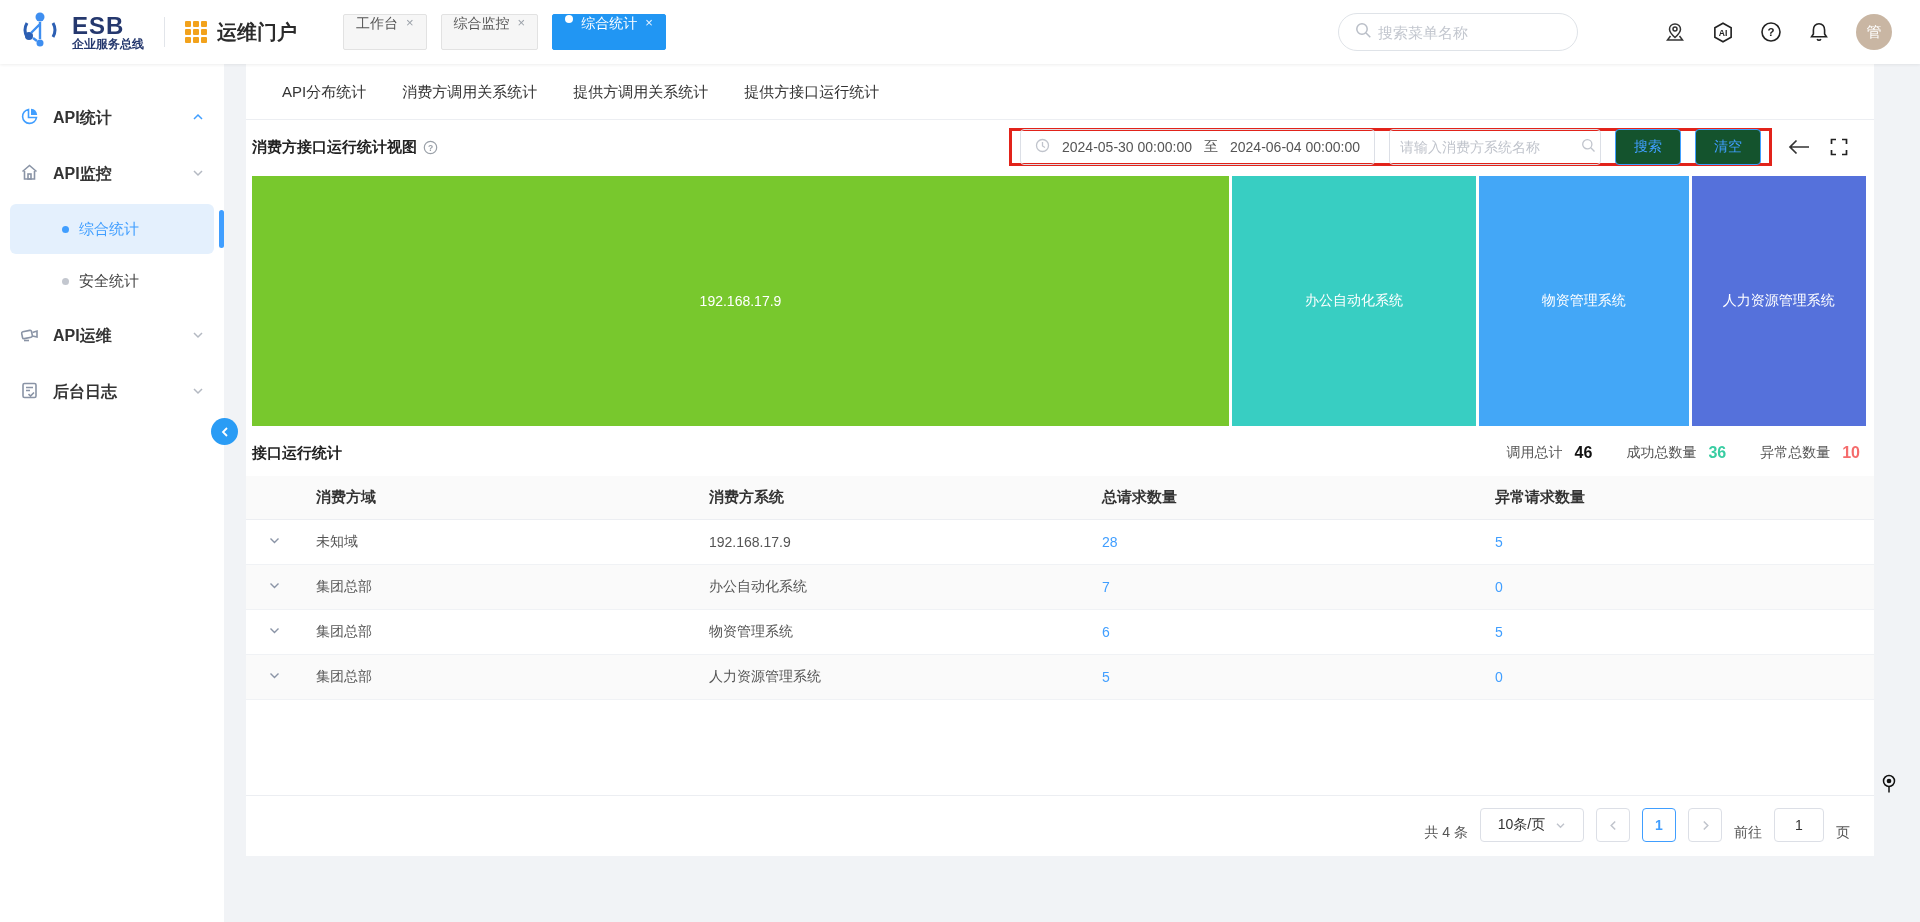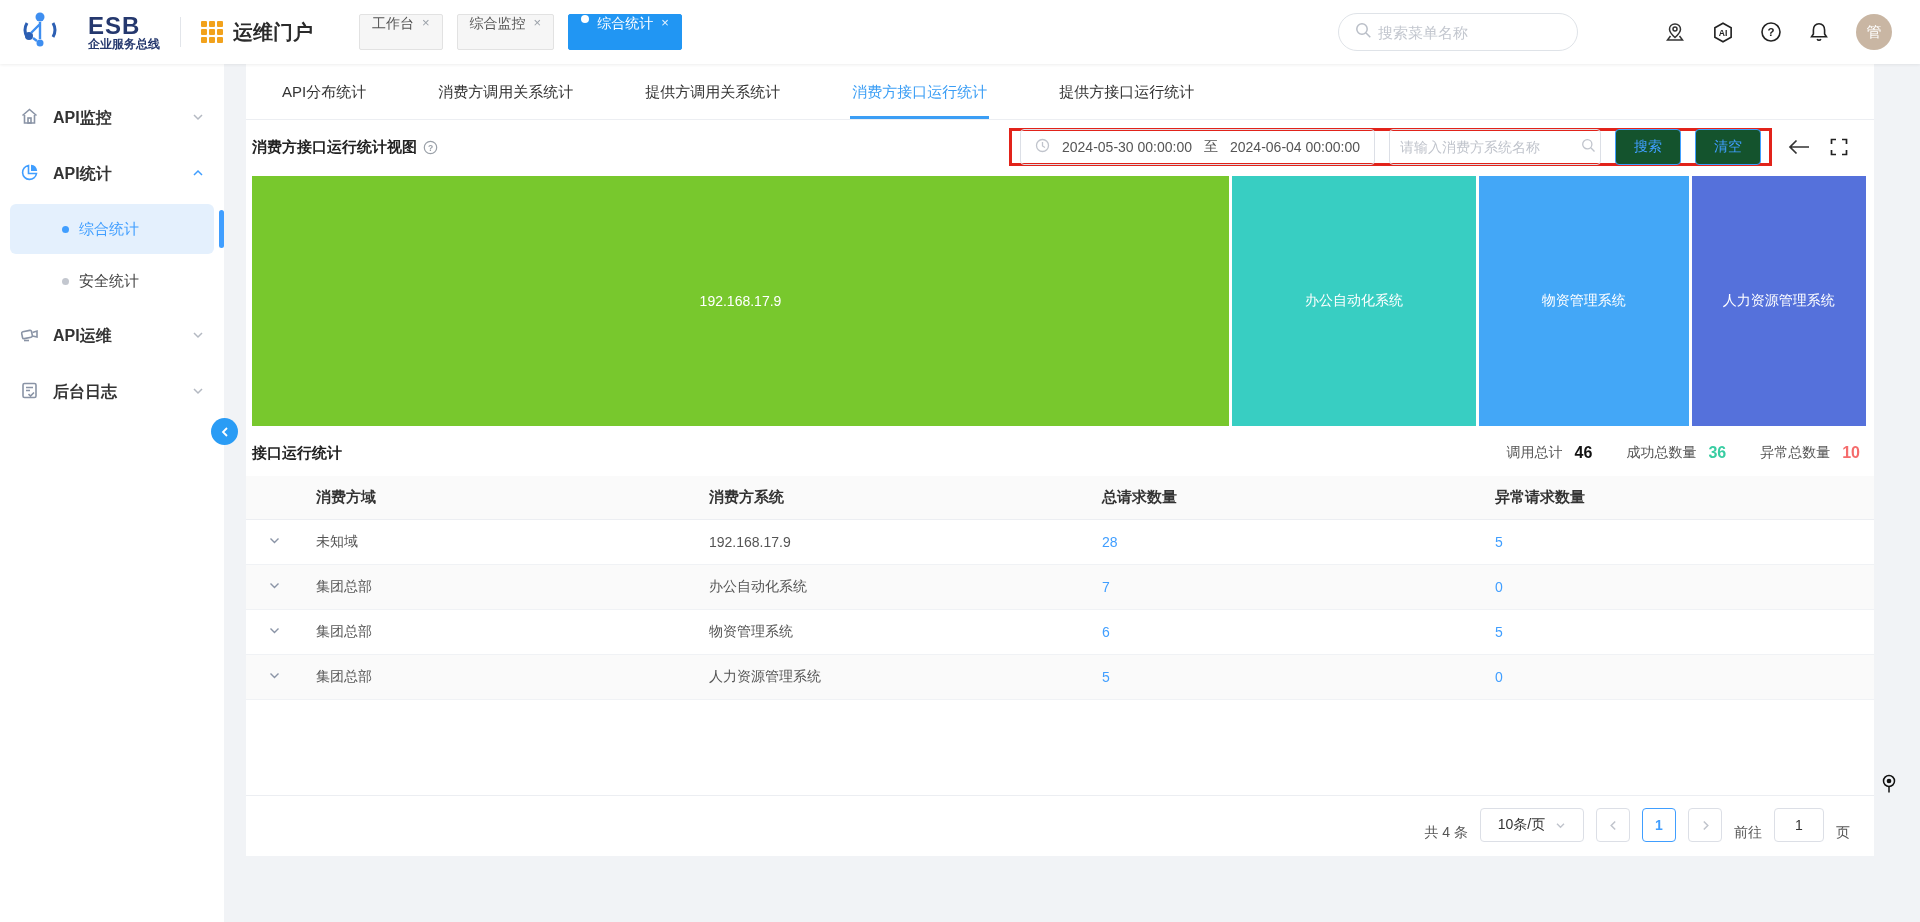--- a/index.html
+++ b/index.html
@@ -2,21 +2,21 @@
 <html><head>
 <meta charset="utf-8">
 <style>
   * { margin:0; padding:0; box-sizing:border-box; }
   html,body { width:1920px; height:922px; overflow:hidden;
     font-family:"Liberation Sans","DejaVu Sans",sans-serif; background:#f1f3f6; color:#333; }
 
   
   .topbar { height:64px; background:#fff; display:flex; align-items:center;
     padding:0 28px 0 20px; position:relative; z-index:5; box-shadow:0 1px 3px rgba(0,0,0,.07); }
-  .logo { display:flex; align-items:center; gap:28px; }
+  .logo { display:flex; align-items:center; gap:12px; }
   .logo-txt { line-height:1.05; }
   .logo-txt .t1 { font-size:24px; font-weight:bold; color:#25386e; letter-spacing:1px; }
   .logo-txt .t2 { font-size:12px; color:#25386e; font-weight:bold; }
   .vdiv { width:1px; height:30px; background:#e2e5ea; margin:0 20px; }
   .portal { display:flex; align-items:center; gap:10px; margin-right:46px; }
   .grid-icon { width:22px; height:22px; display:grid; grid-template-columns:repeat(3,1fr); gap:2px; }
   .grid-icon i { background:#f2a21c; border-radius:1px; }
   .portal-name { font-size:20px; font-weight:bold; color:#2b2b2b; }
   .ws-tabs { display:flex; gap:14px; }
   .ws-tab { display:flex; align-items:flex-start; gap:8px; height:36px; padding:0 12px;
@@ -50,21 +50,21 @@
   .side-indicator { position:absolute; right:-10px; top:6px; width:5px; height:38px;
     border-radius:3px; background:#409eff; }
   .collapse-btn { position:absolute; left:211px; top:354px; width:27px; height:27px;
     border-radius:50%; background:#2a9cf5; border:none; color:#fff; font-size:14px;
     cursor:pointer; z-index:6; display:flex; align-items:center; justify-content:center; }
 
   .main { flex:1; padding:0 46px 0 22px; }
   .panel { background:#fff; height:792px; display:flex; flex-direction:column; }
 
   
-  .tabs-row { display:flex; gap:68px; padding-left:34px; border-bottom:1px solid #eceef2; }
+  .tabs-row { display:flex; gap:32px; padding-left:34px; border-bottom:1px solid #eceef2; }
   .main-tab { font-size:15px; color:#333; padding:19px 2px 14px; border-bottom:3px solid transparent;
     cursor:pointer; }
   .main-tab.active { color:#3b9ef5; border-bottom-color:#3b9ef5; }
 
   
   .filter-row { display:flex; padding:8px 24px 8px 6px; height:54px; }
   .view-title { font-size:15px; font-weight:bold; color:#222; display:flex; align-items:center; gap:6px; }
   .red-box { margin-left:auto; display:flex; align-items:center; gap:14px;
     border:3px solid #e2231a; padding:5px 8px; }
   .date-range { height:36px; border:1px solid #dcdfe6; border-radius:4px; display:flex;
@@ -206,45 +206,45 @@
     </span>
     <span class="avatar">管</span>
   </div>
 </header>
 
 <div class="body-row">
 
   <aside class="sidebar">
     <div class="side-item">
       <span>
+        <svg width="19" height="19" viewBox="0 0 19 19" fill="none" stroke="#409eff" stroke-width="1.6">
+          <path d="M8.5 2.5 A7 7 0 1 0 16.5 10.5 L8.5 10.5 Z"></path>
+          <path d="M11 1.8 A7 7 0 0 1 17.2 8 L11 8 Z" fill="#409eff" stroke="none"></path>
+        </svg>
+      </span>
+      <span>API统计</span>
+      <span class="chev">
+        <svg width="12" height="12" viewBox="0 0 12 12">
+            <path d="M2 8 L6 4 L10 8" fill="none" stroke="#409eff" stroke-width="1.5"></path>
+          </svg>
+      </span>
+    </div>
+
+    <div class="side-item">
+      <span>
         <svg width="19" height="19" viewBox="0 0 19 19" fill="none" stroke="#8a94a6" stroke-width="1.6">
           <path d="M2.5 8.5 L9.5 2.5 L16.5 8.5"></path>
             <path d="M4.5 8 L4.5 16 L14.5 16 L14.5 8"></path>
             <rect x="8" y="11" width="3" height="5"></rect>
         </svg>
       </span>
       <span>API监控</span>
       <span class="chev">
         <svg width="12" height="12" viewBox="0 0 12 12">
             <path d="M2 4 L6 8 L10 4" fill="none" stroke="#b4b9c2" stroke-width="1.5"></path>
-          </svg>
-      </span>
-    </div>
-
-    <div class="side-item">
-      <span>
-        <svg width="19" height="19" viewBox="0 0 19 19" fill="none" stroke="#409eff" stroke-width="1.6">
-          <path d="M8.5 2.5 A7 7 0 1 0 16.5 10.5 L8.5 10.5 Z"></path>
-          <path d="M11 1.8 A7 7 0 0 1 17.2 8 L11 8 Z" fill="#409eff" stroke="none"></path>
-        </svg>
-      </span>
-      <span>API统计</span>
-      <span class="chev">
-        <svg width="12" height="12" viewBox="0 0 12 12">
-            <path d="M2 8 L6 4 L10 8" fill="none" stroke="#409eff" stroke-width="1.5"></path>
           </svg>
       </span>
     </div>
 
     <div class="sub-item active">
       <span class="dot"></span>
       <span>综合统计</span>
       <span class="side-indicator"></span>
     </div>
     <div class="sub-item">
@@ -291,21 +291,20 @@
     </button>
   </aside>
 
   <main class="main">
     <section class="panel">
 
       <nav class="tabs-row">
         <span class="main-tab">API分布统计</span>
         <span class="main-tab">消费方调用关系统计</span>
         <span class="main-tab">提供方调用关系统计</span>
-        <span class="main-tab active">消费方接口运行统计</span>
         <span class="main-tab">提供方接口运行统计</span>
       </nav>
 
       <div class="filter-row">
         <div class="view-title">
           <span>消费方接口运行统计视图</span>
           <svg width="15" height="15" viewBox="0 0 15 15">
             <circle cx="7.5" cy="7.5" r="6.2" fill="none" stroke="#9aa0a8" stroke-width="1.2"></circle>
             <text x="7.5" y="10.6" text-anchor="middle" font-size="8.5" fill="#9aa0a8" font-family="Liberation Sans, sans-serif">?</text>
           </svg>

